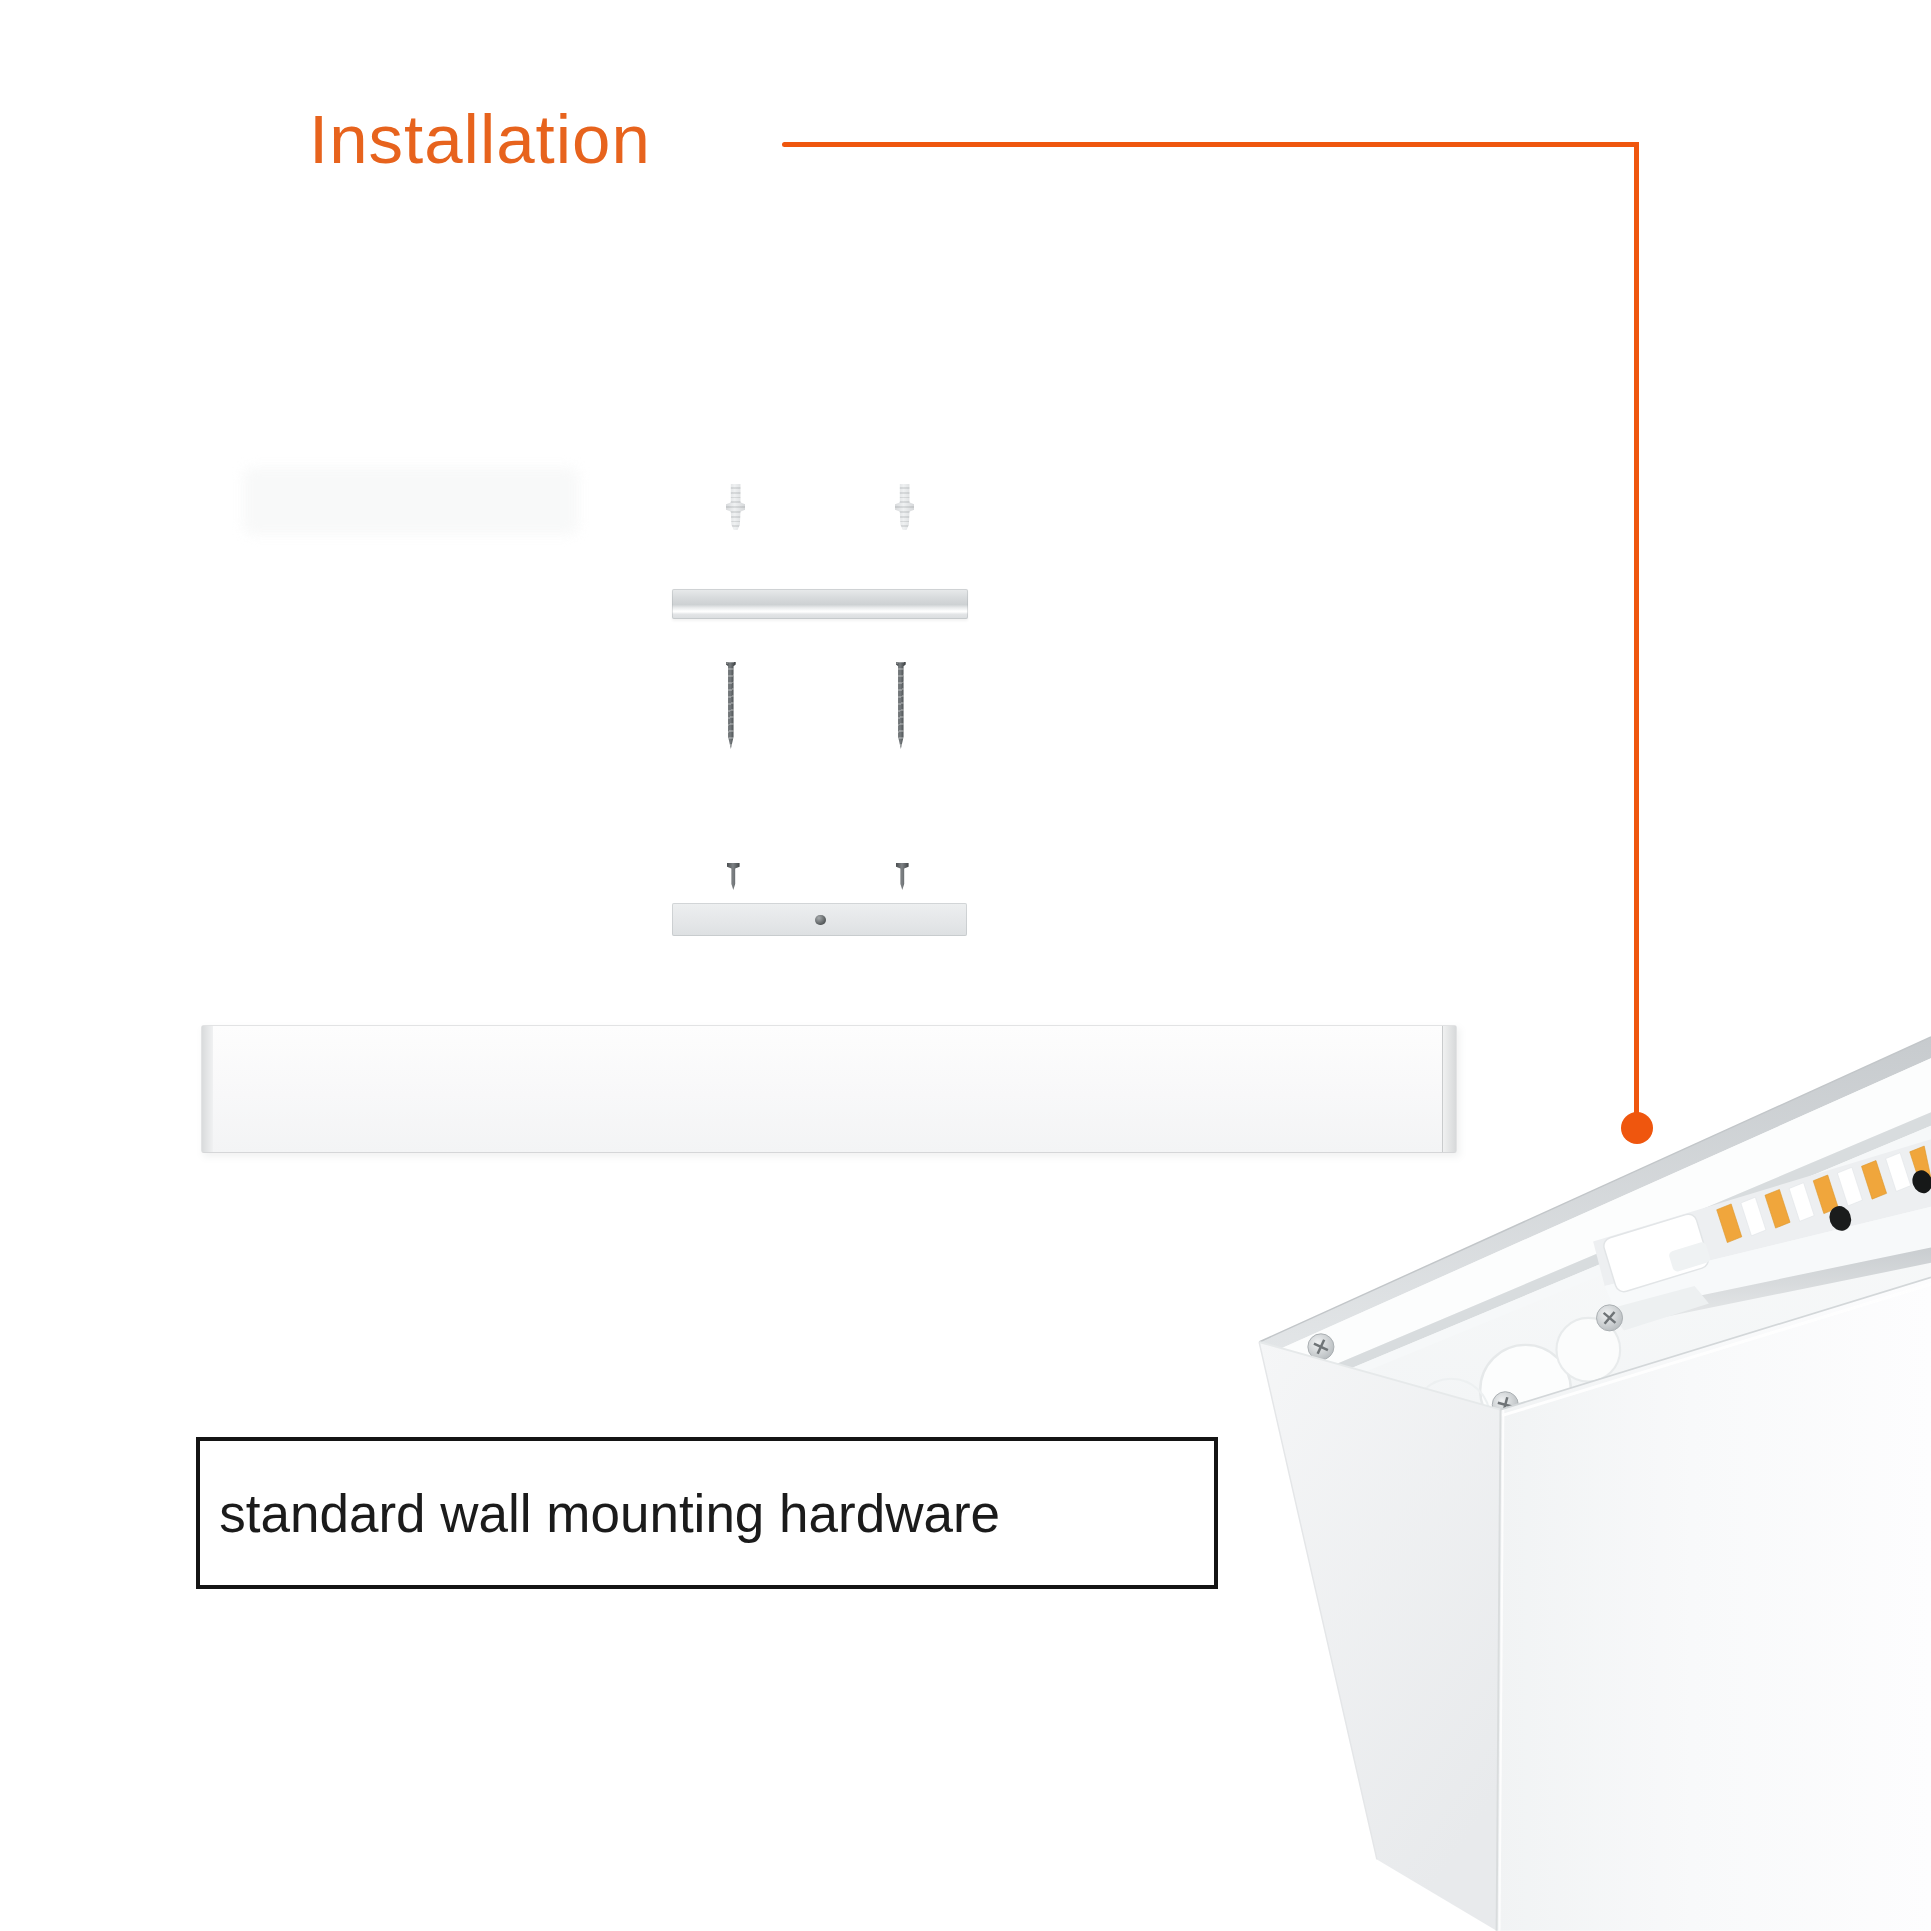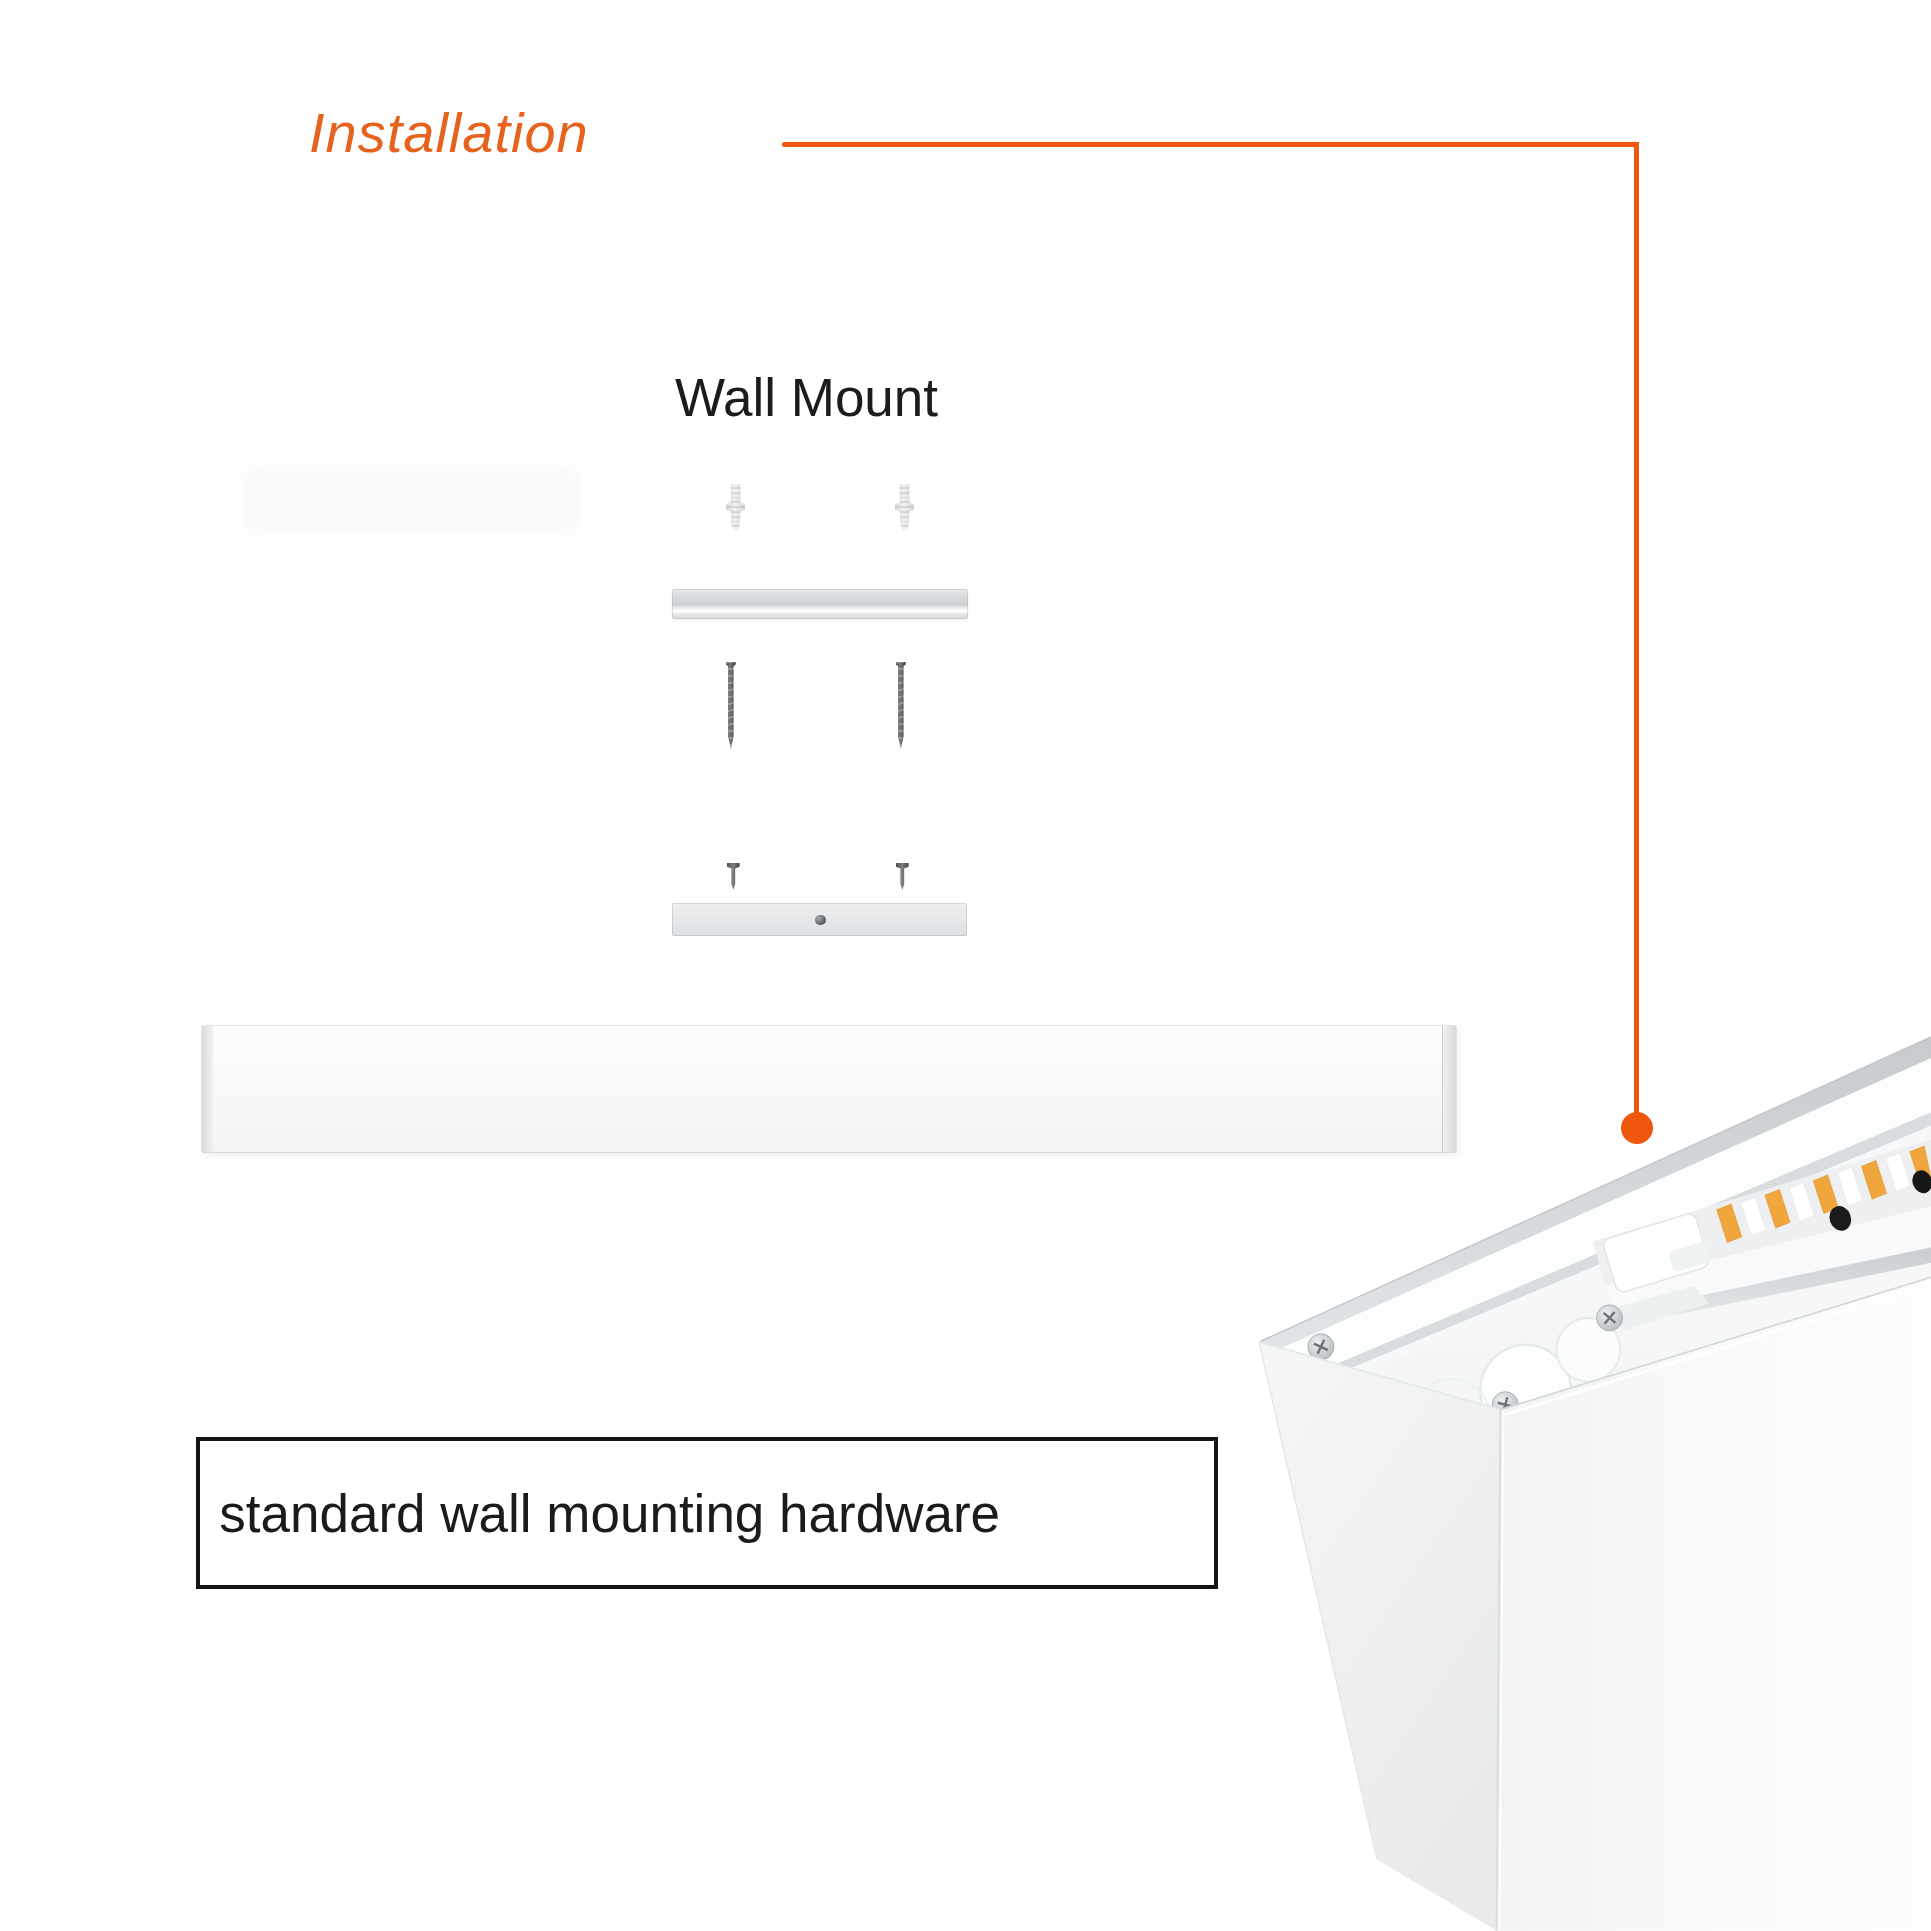--- a/index.html
+++ b/index.html
@@ -3,21 +3,21 @@
 <meta charset="utf-8">
 <style>
   html,body{margin:0;padding:0;background:#ffffff;}
   #canvas{
     position:relative;width:1931px;height:1931px;background:#ffffff;overflow:hidden;
     font-family:"Liberation Sans", sans-serif;color:var(--ink,#1b1b1b);
   }
   
   .page-title{
     position:absolute;left:309px;top:100px;margin:0;
-    font-size:56px;font-weight:400;letter-spacing:1px;color:var(--accent,#e7631d);font-style:italic;
+    font-size:69px;font-weight:400;letter-spacing:1px;color:var(--accent,#e7631d);
   }
   .conn-h{position:absolute;left:782px;top:142px;width:855px;height:4.8px;border-radius:2.9px;background:var(--connector,#ef560e);}
   .conn-v{position:absolute;left:1634px;top:142px;width:4.8px;height:973px;background:var(--connector,#ef560e);}
   .conn-dot{position:absolute;left:1621px;top:1112px;width:32px;height:32px;border-radius:50%;background:var(--connector,#ef560e);}
   
   .blob{position:absolute;left:243px;top:467px;width:336px;height:68px;background:#f7f8f8;border-radius:9.7px;filter:blur(5.8px);opacity:.85;}
   
   .wm-heading{position:absolute;left:599px;top:367px;width:415px;text-align:center;font-size:53px;font-weight:400;color:#1c1c1c;}
   .anchor{
     position:absolute;width:19.3px;height:46px;
@@ -85,21 +85,20 @@
 <div id="canvas">
 
   <h1 class="page-title">Installation</h1>
 
   <div class="conn-h"></div>
   <div class="conn-v"></div>
   <div class="conn-dot"></div>
 
   <div class="blob"></div>
 
-  <div class="wm-heading">Wall Mount</div>
 
   <div class="anchor" style="left:726px;top:484px;"></div>
   <div class="anchor" style="left:895px;top:484px;"></div>
   <div class="bracket"></div>
   <div class="screw-long" style="left:726px;top:662px;"></div>
   <div class="screw-long" style="left:896px;top:662px;"></div>
   <div class="screw-small" style="left:727px;top:863px;"></div>
   <div class="screw-small" style="left:896px;top:863px;"></div>
   <div class="plate"></div>
 

